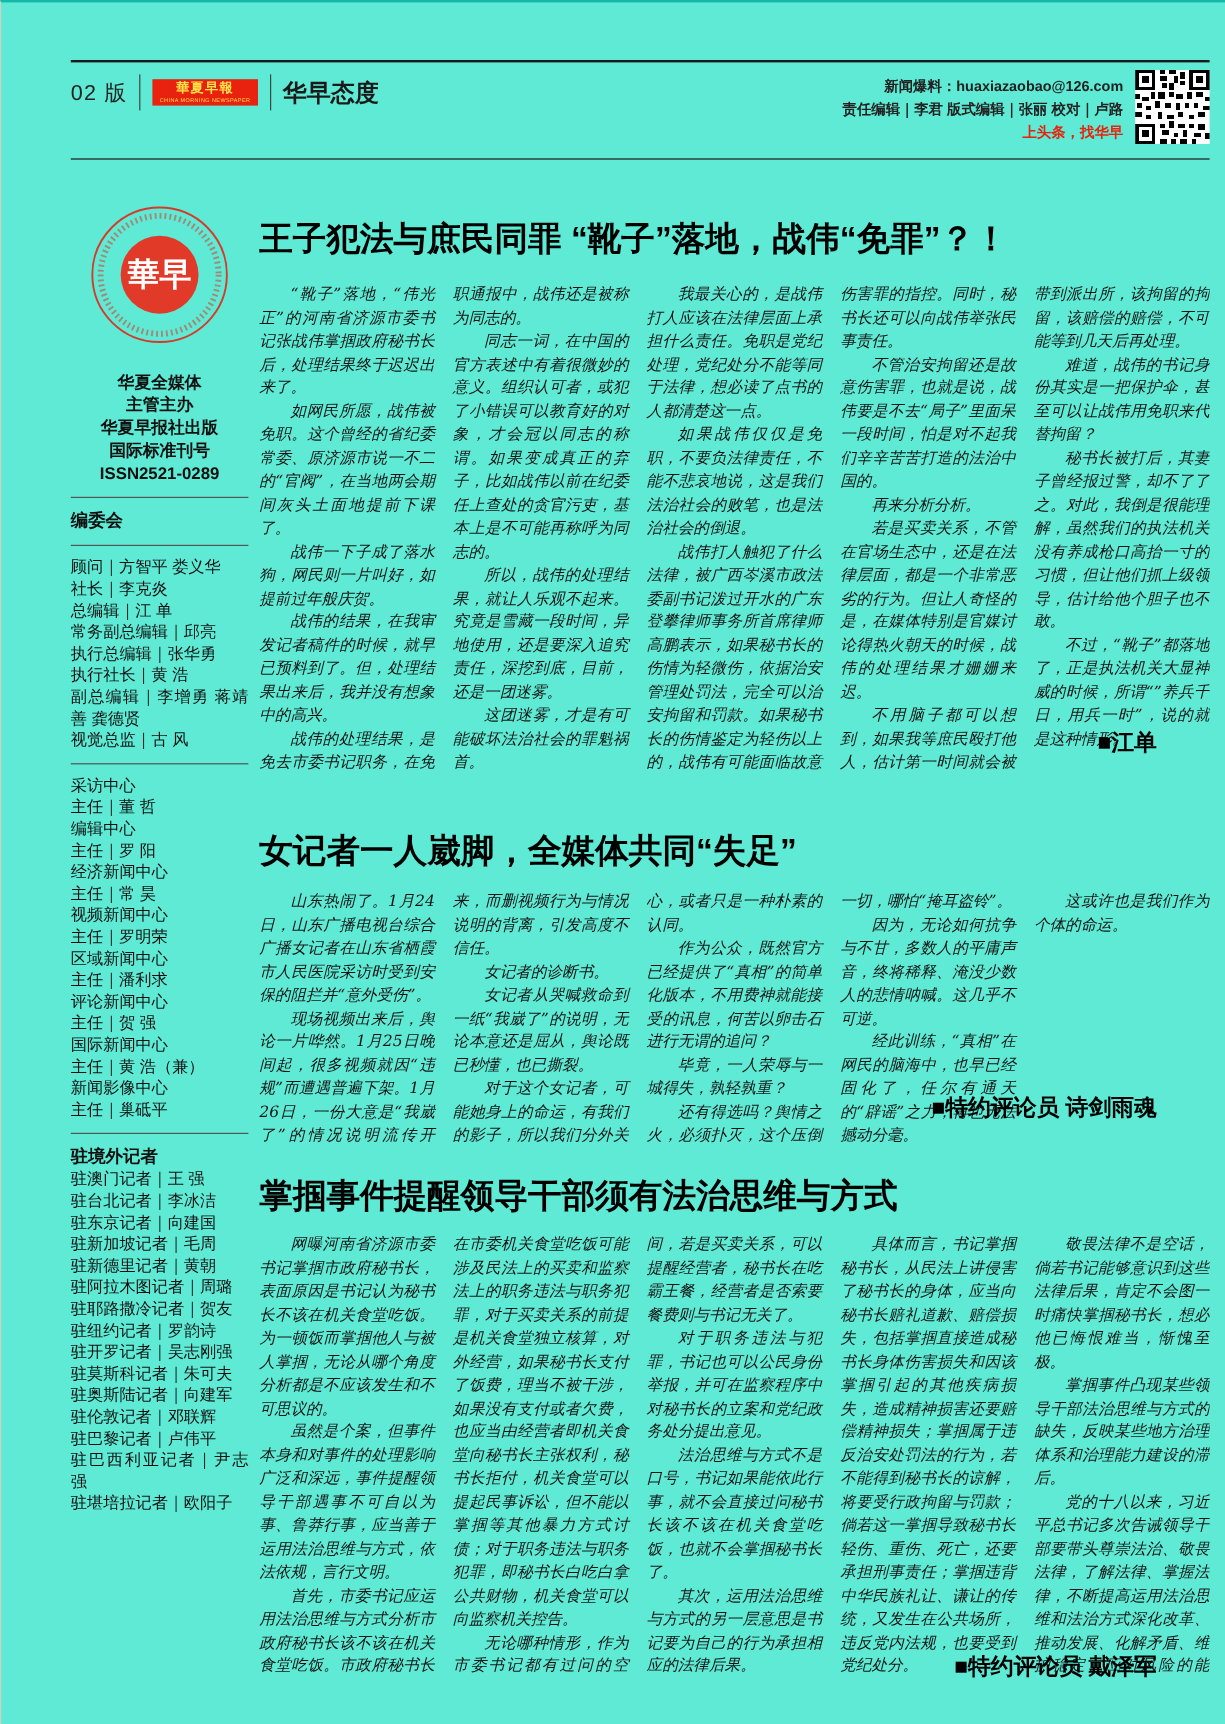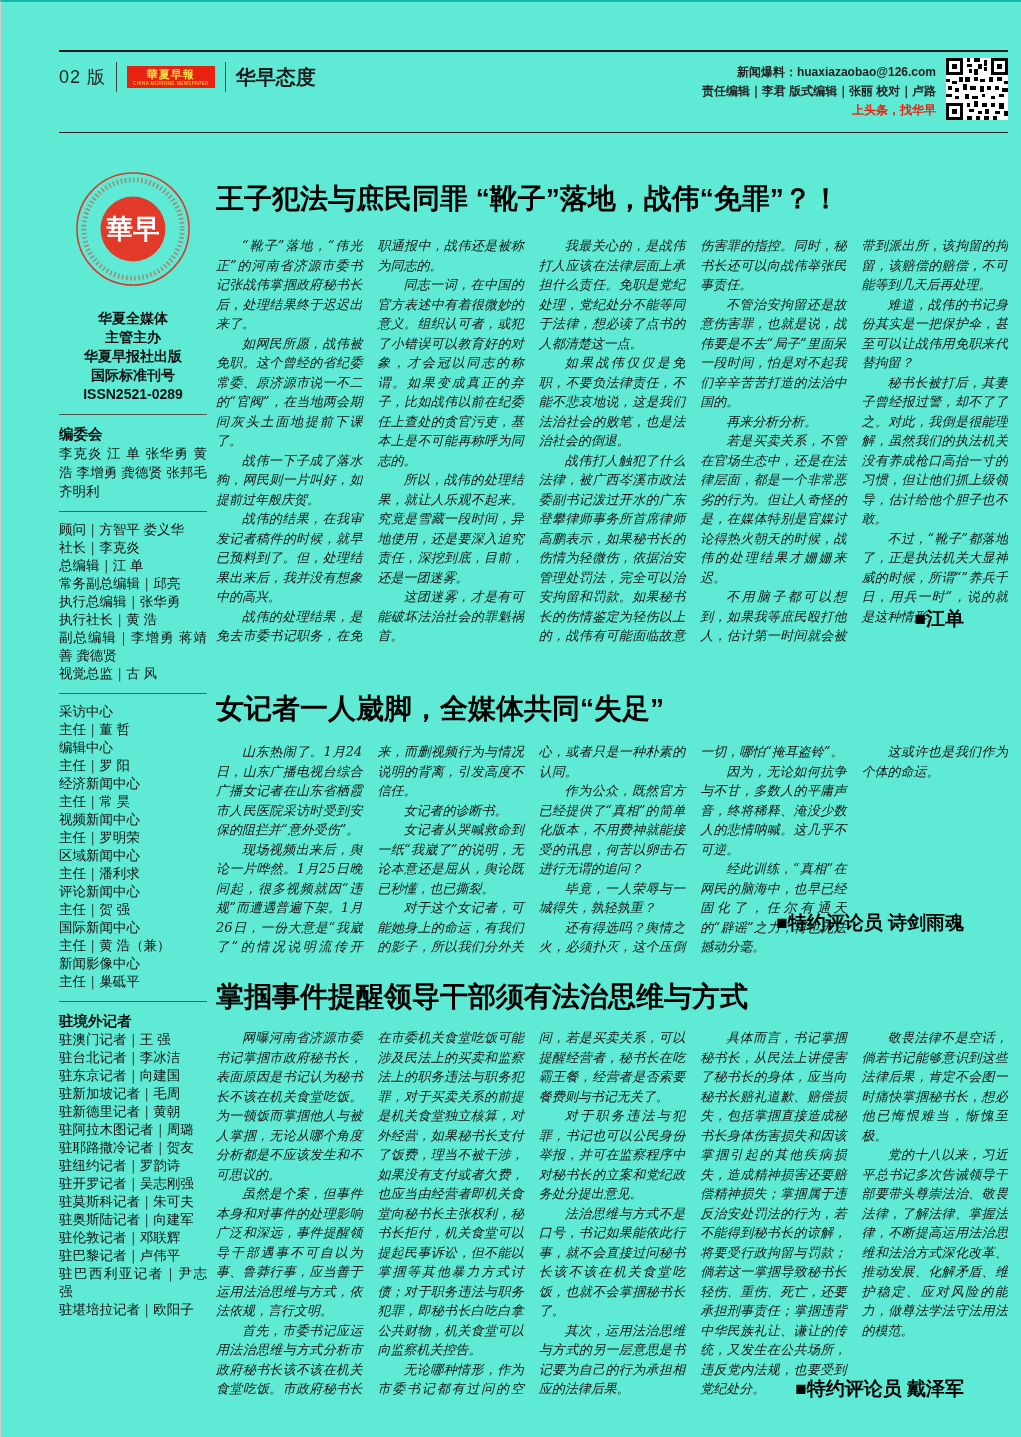--- a/index.html
+++ b/index.html
@@ -123,21 +123,20 @@
       <div class="publisher">
           <div class="pub-line">华夏全媒体</div>
           <div class="pub-line">主管主办</div>
           <div class="pub-line">华夏早报社出版</div>
           <div class="pub-line">国际标准刊号</div>
           <div class="pub-line">ISSN2521-0289</div>
         </div>
       <hr class="sb-divider">
       <div>
         <div class="sb-title">编委会</div>
-        <div class="board-members">李克炎 江 单 张华勇 黄 浩 李增勇 龚德贤 张邦毛 齐明利</div>
       </div>
       <hr class="sb-divider">
       <div>
           <div class="sb-line">顾问｜方智平 娄义华</div>
           <div class="sb-line">社长｜李克炎</div>
           <div class="sb-line">总编辑｜江 单</div>
           <div class="sb-line">常务副总编辑｜邱亮</div>
           <div class="sb-line">执行总编辑｜张华勇</div>
           <div class="sb-line">执行社长｜黄 浩</div>
           <div class="sb-line">副总编辑｜李增勇 蒋靖善 龚德贤</div>
@@ -235,20 +234,21 @@
         <div class="body">
             <p>网曝河南省济源市委书记掌掴市政府秘书长，表面原因是书记认为秘书长不该在机关食堂吃饭。为一顿饭而掌掴他人与被人掌掴，无论从哪个角度分析都是不应该发生和不可思议的。</p>
             <p>虽然是个案，但事件本身和对事件的处理影响广泛和深远，事件提醒领导干部遇事不可自以为事、鲁莽行事，应当善于运用法治思维与方式，依法依规，言行文明。</p>
             <p>首先，市委书记应运用法治思维与方式分析市政府秘书长该不该在机关食堂吃饭。市政府秘书长在市委机关食堂吃饭可能涉及民法上的买卖和监察法上的职务违法与职务犯罪，对于买卖关系的前提是机关食堂独立核算，对外经营，如果秘书长支付了饭费，理当不被干涉，如果没有支付或者欠费，也应当由经营者即机关食堂向秘书长主张权利，秘书长拒付，机关食堂可以提起民事诉讼，但不能以掌掴等其他暴力方式讨债；对于职务违法与职务犯罪，即秘书长白吃白拿公共财物，机关食堂可以向监察机关控告。</p>
             <p>无论哪种情形，作为市委书记都有过问的空间，若是买卖关系，可以提醒经营者，秘书长在吃霸王餐，经营者是否索要餐费则与书记无关了。</p>
             <p>对于职务违法与犯罪，书记也可以公民身份举报，并可在监察程序中对秘书长的立案和党纪政务处分提出意见。</p>
             <p>法治思维与方式不是口号，书记如果能依此行事，就不会直接过问秘书长该不该在机关食堂吃饭，也就不会掌掴秘书长了。</p>
             <p>其次，运用法治思维与方式的另一层意思是书记要为自己的行为承担相应的法律后果。</p>
             <p>具体而言，书记掌掴秘书长，从民法上讲侵害了秘书长的身体，应当向秘书长赔礼道歉、赔偿损失，包括掌掴直接造成秘书长身体伤害损失和因该掌掴引起的其他疾病损失，造成精神损害还要赔偿精神损失；掌掴属于违反治安处罚法的行为，若不能得到秘书长的谅解，将要受行政拘留与罚款；倘若这一掌掴导致秘书长轻伤、重伤、死亡，还要承担刑事责任；掌掴违背中华民族礼让、谦让的传统，又发生在公共场所，违反党内法规，也要受到党纪处分。</p>
             <p>敬畏法律不是空话，倘若书记能够意识到这些法律后果，肯定不会图一时痛快掌掴秘书长，想必他已悔恨难当，惭愧至极。</p>
+            <p>掌掴事件凸现某些领导干部法治思维与方式的缺失，反映某些地方治理体系和治理能力建设的滞后。</p>
             <p>党的十八以来，习近平总书记多次告诫领导干部要带头尊崇法治、敬畏法律，了解法律、掌握法律，不断提高运用法治思维和法治方式深化改革、推动发展、化解矛盾、维护稳定、应对风险的能力，做尊法学法守法用法的模范。</p>
           </div>
         <div class="byline">■特约评论员 戴泽军</div>
       </article>
 
     </main>
   </div>
 </div>
 
 </body></html>

